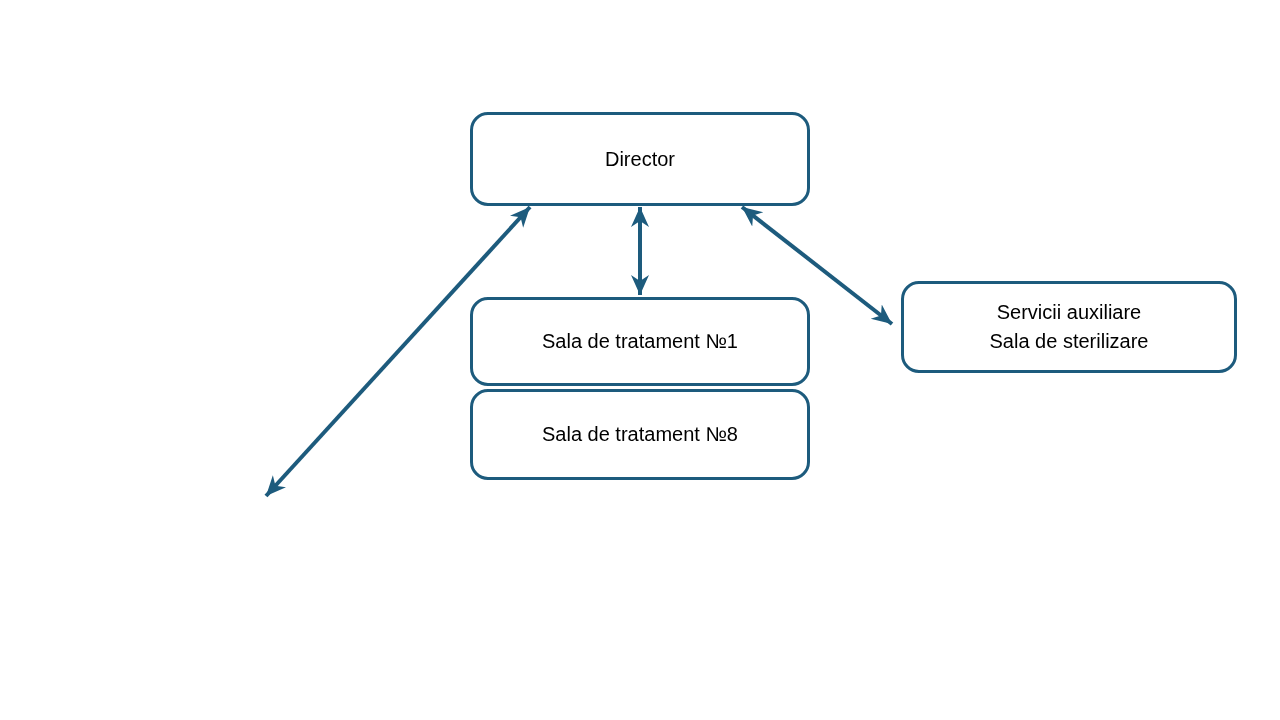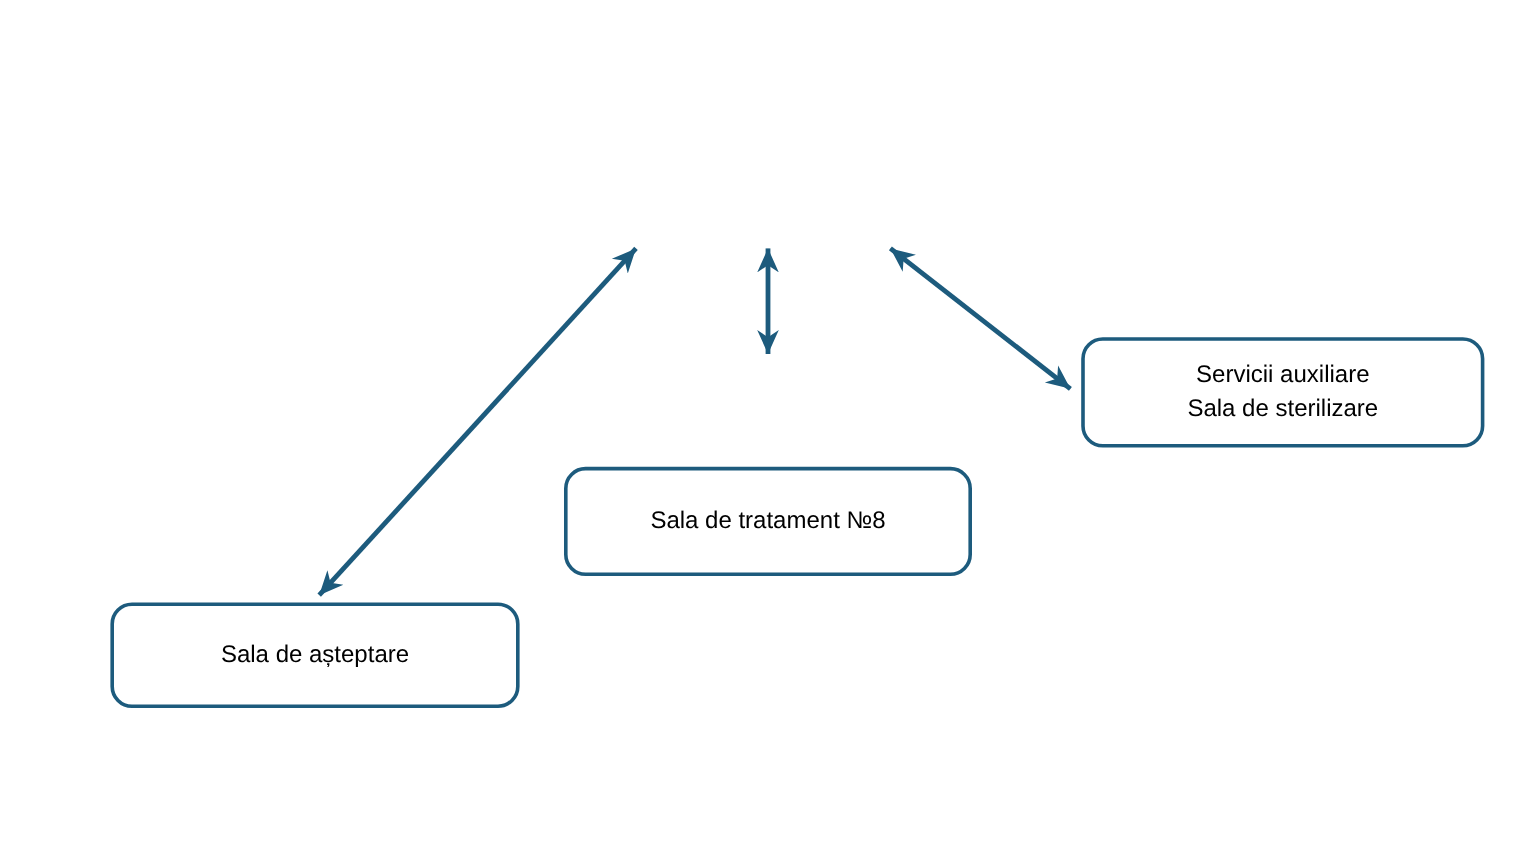--- a/index.html
+++ b/index.html
@@ -58,28 +58,31 @@
     <defs>
       <marker id="arrowhead" viewBox="0 0 10 10" refX="10" refY="5" markerWidth="5" markerHeight="5" orient="auto-start-reverse">
         <path class="arrowhead-path" d="M 0 0.5 L 10 5 L 0 9.5 L 3 5 Z"></path>
       </marker>
     </defs>
     <line class="conn" x1="530" y1="207" x2="266" y2="496" marker-start="url(#arrowhead)" marker-end="url(#arrowhead)"></line>
     <line class="conn" x1="640" y1="207" x2="640" y2="295" marker-start="url(#arrowhead)" marker-end="url(#arrowhead)"></line>
     <line class="conn" x1="742" y1="207" x2="892" y2="324" marker-start="url(#arrowhead)" marker-end="url(#arrowhead)"></line>
   </svg>
 
+  <div class="node" style="left:470px;top:112px;width:340px;height:94px;">
+    <span class="node-label">Director</span>
+  </div>
 
+  <div class="node" style="left:470px;top:297px;width:340px;height:89px;">
+    <span class="node-label">Sala de tratament №1</span>
+  </div>
 
   <div class="node" style="left:470px;top:389px;width:340px;height:91px;">
     <span class="node-label">Sala de tratament №8</span>
   </div>
 
   <div class="node" style="left:901px;top:281px;width:336px;height:92px;">
     <span class="node-label">Servicii auxiliare
 Sala de sterilizare</span>
   </div>
 
-  <div class="node" style="left:92px;top:502px;width:341px;height:88px;">
-    <span class="node-label">Sala de așteptare</span>
-  </div>
 
 </div>
 
 </body></html>

